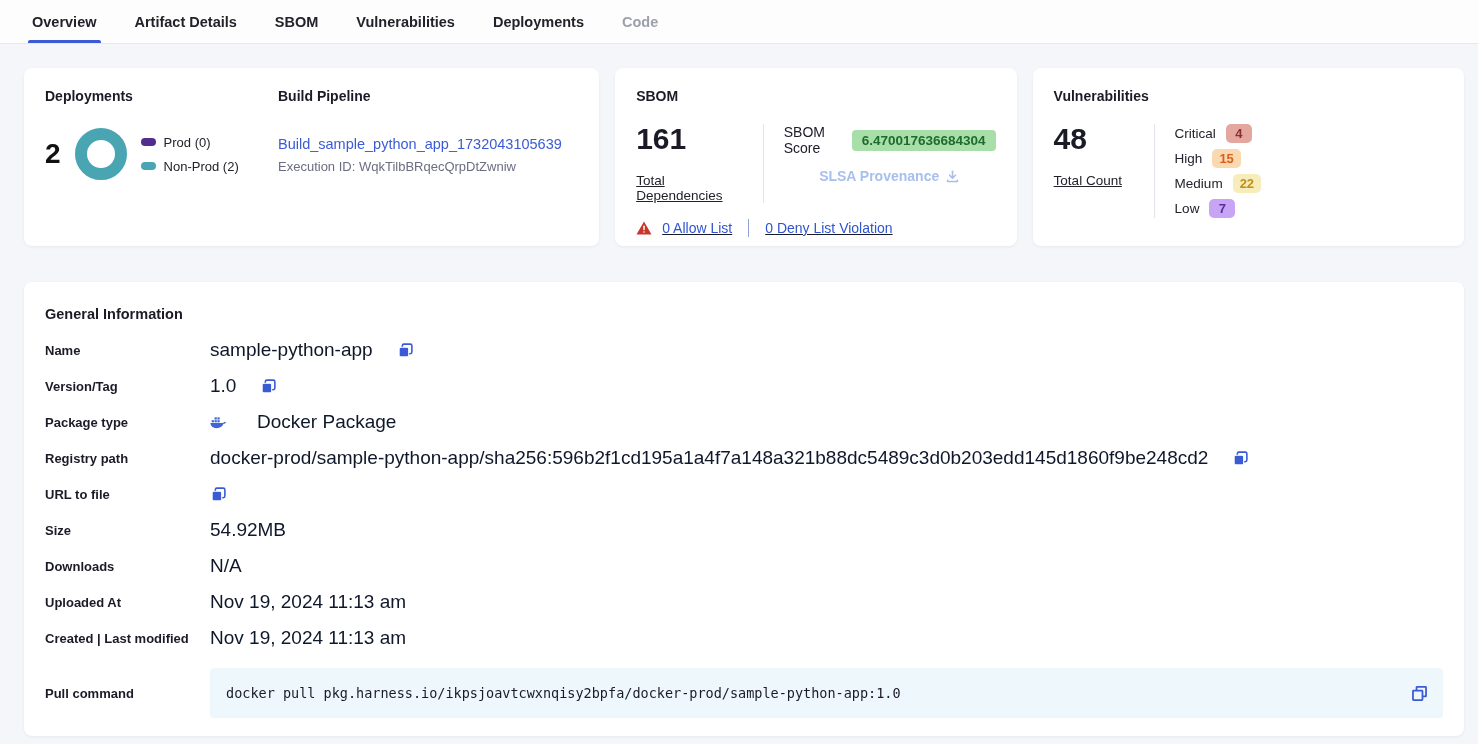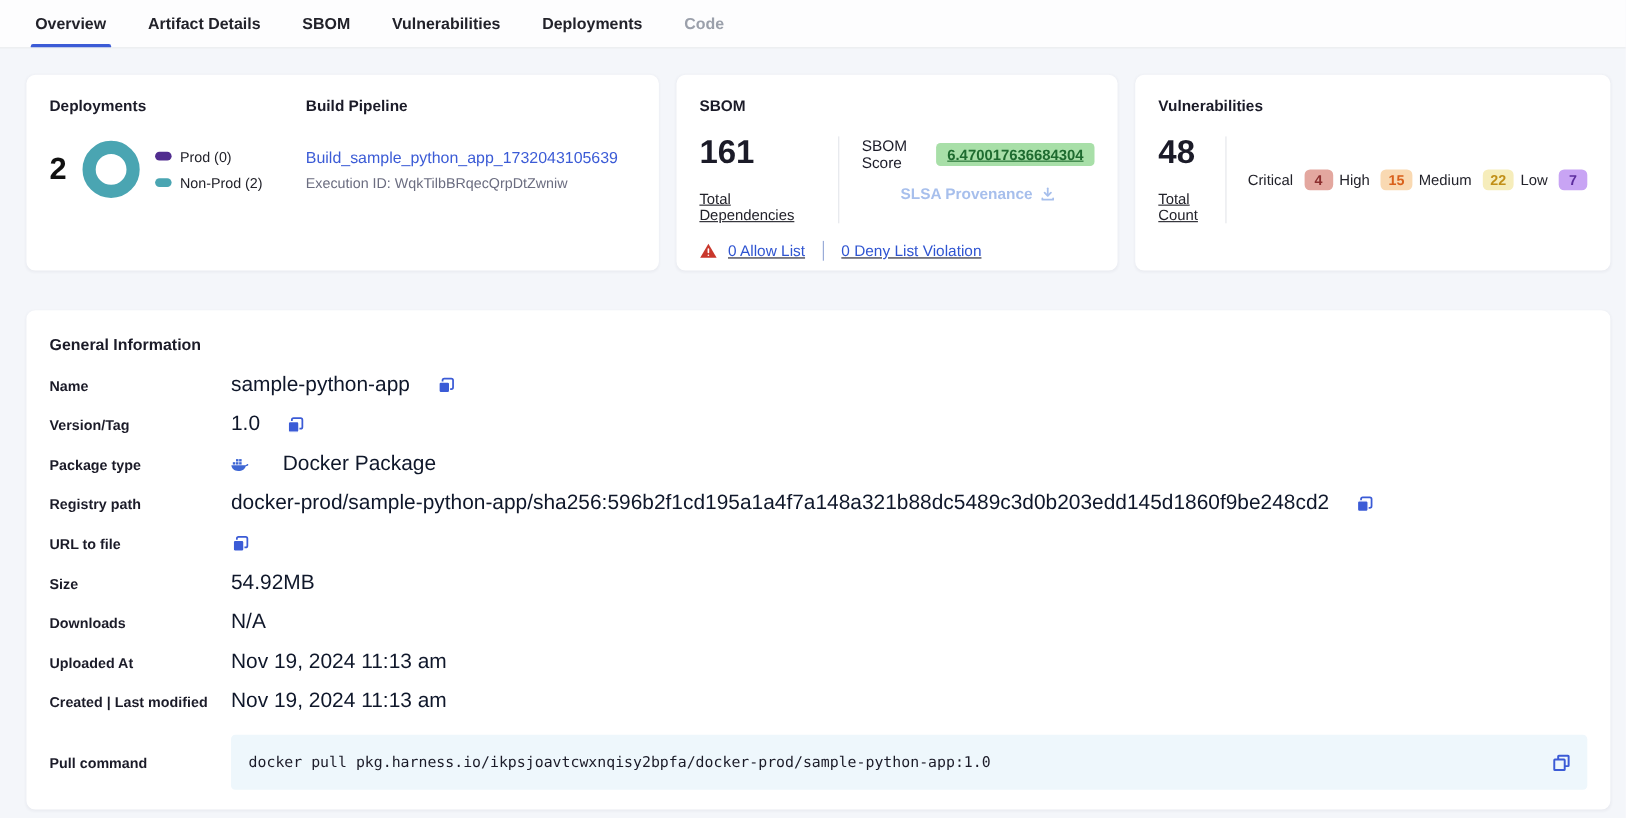--- a/index.html
+++ b/index.html
@@ -92,31 +92,30 @@
   .sbom-right { padding-top: 2px; }
   .score-row { display: flex; align-items: center; gap: 10px; }
   .score-label { font-size: 14px; color: #1b1b28; }
   .score-pill {
     background: #a8dfa8;
     color: #1e6b2f;
     font-size: 13.5px;
     font-weight: 600;
     padding: 3px 10px;
     border-radius: 4px;
-    text-decoration: underline;
   }
   .slsa-row { margin-top: 12px; display: flex; align-items: center; gap: 6px; justify-content: center; }
   .slsa-link { font-size: 14px; font-weight: 700; color: #a7bfec; cursor: pointer; text-decoration: none; }
   .sbom-bottom { display: flex; align-items: center; margin-top: 16px; gap: 10px; text-decoration: underline; }
   .blue-link { font-size: 14px; color: #2f54d1; text-decoration: none; cursor: pointer; }
   .mini-vdiv { width: 1px; height: 18px; background: #8fa3d4; margin: 0 6px; }
 
   .card-vuln { width: 432px; }
   .vuln-mid { display: flex; margin-top: 18px; }
-  .sev-list { display: flex; flex-direction: row; gap: 6px; padding-top: 2px; }
+  .sev-list { display: flex; flex-direction: column; gap: 6px; padding-top: 2px; }
   .sev-row { display: flex; align-items: center; gap: 10px; font-size: 13.5px; color: #22222a; }
   .sev-badge {
     min-width: 26px;
     text-align: center;
     font-size: 13px;
     font-weight: 600;
     padding: 2px 7px;
     border-radius: 5px;
   }
   .sev-critical { background: #e3a79f; color: #8b2e2e; }

